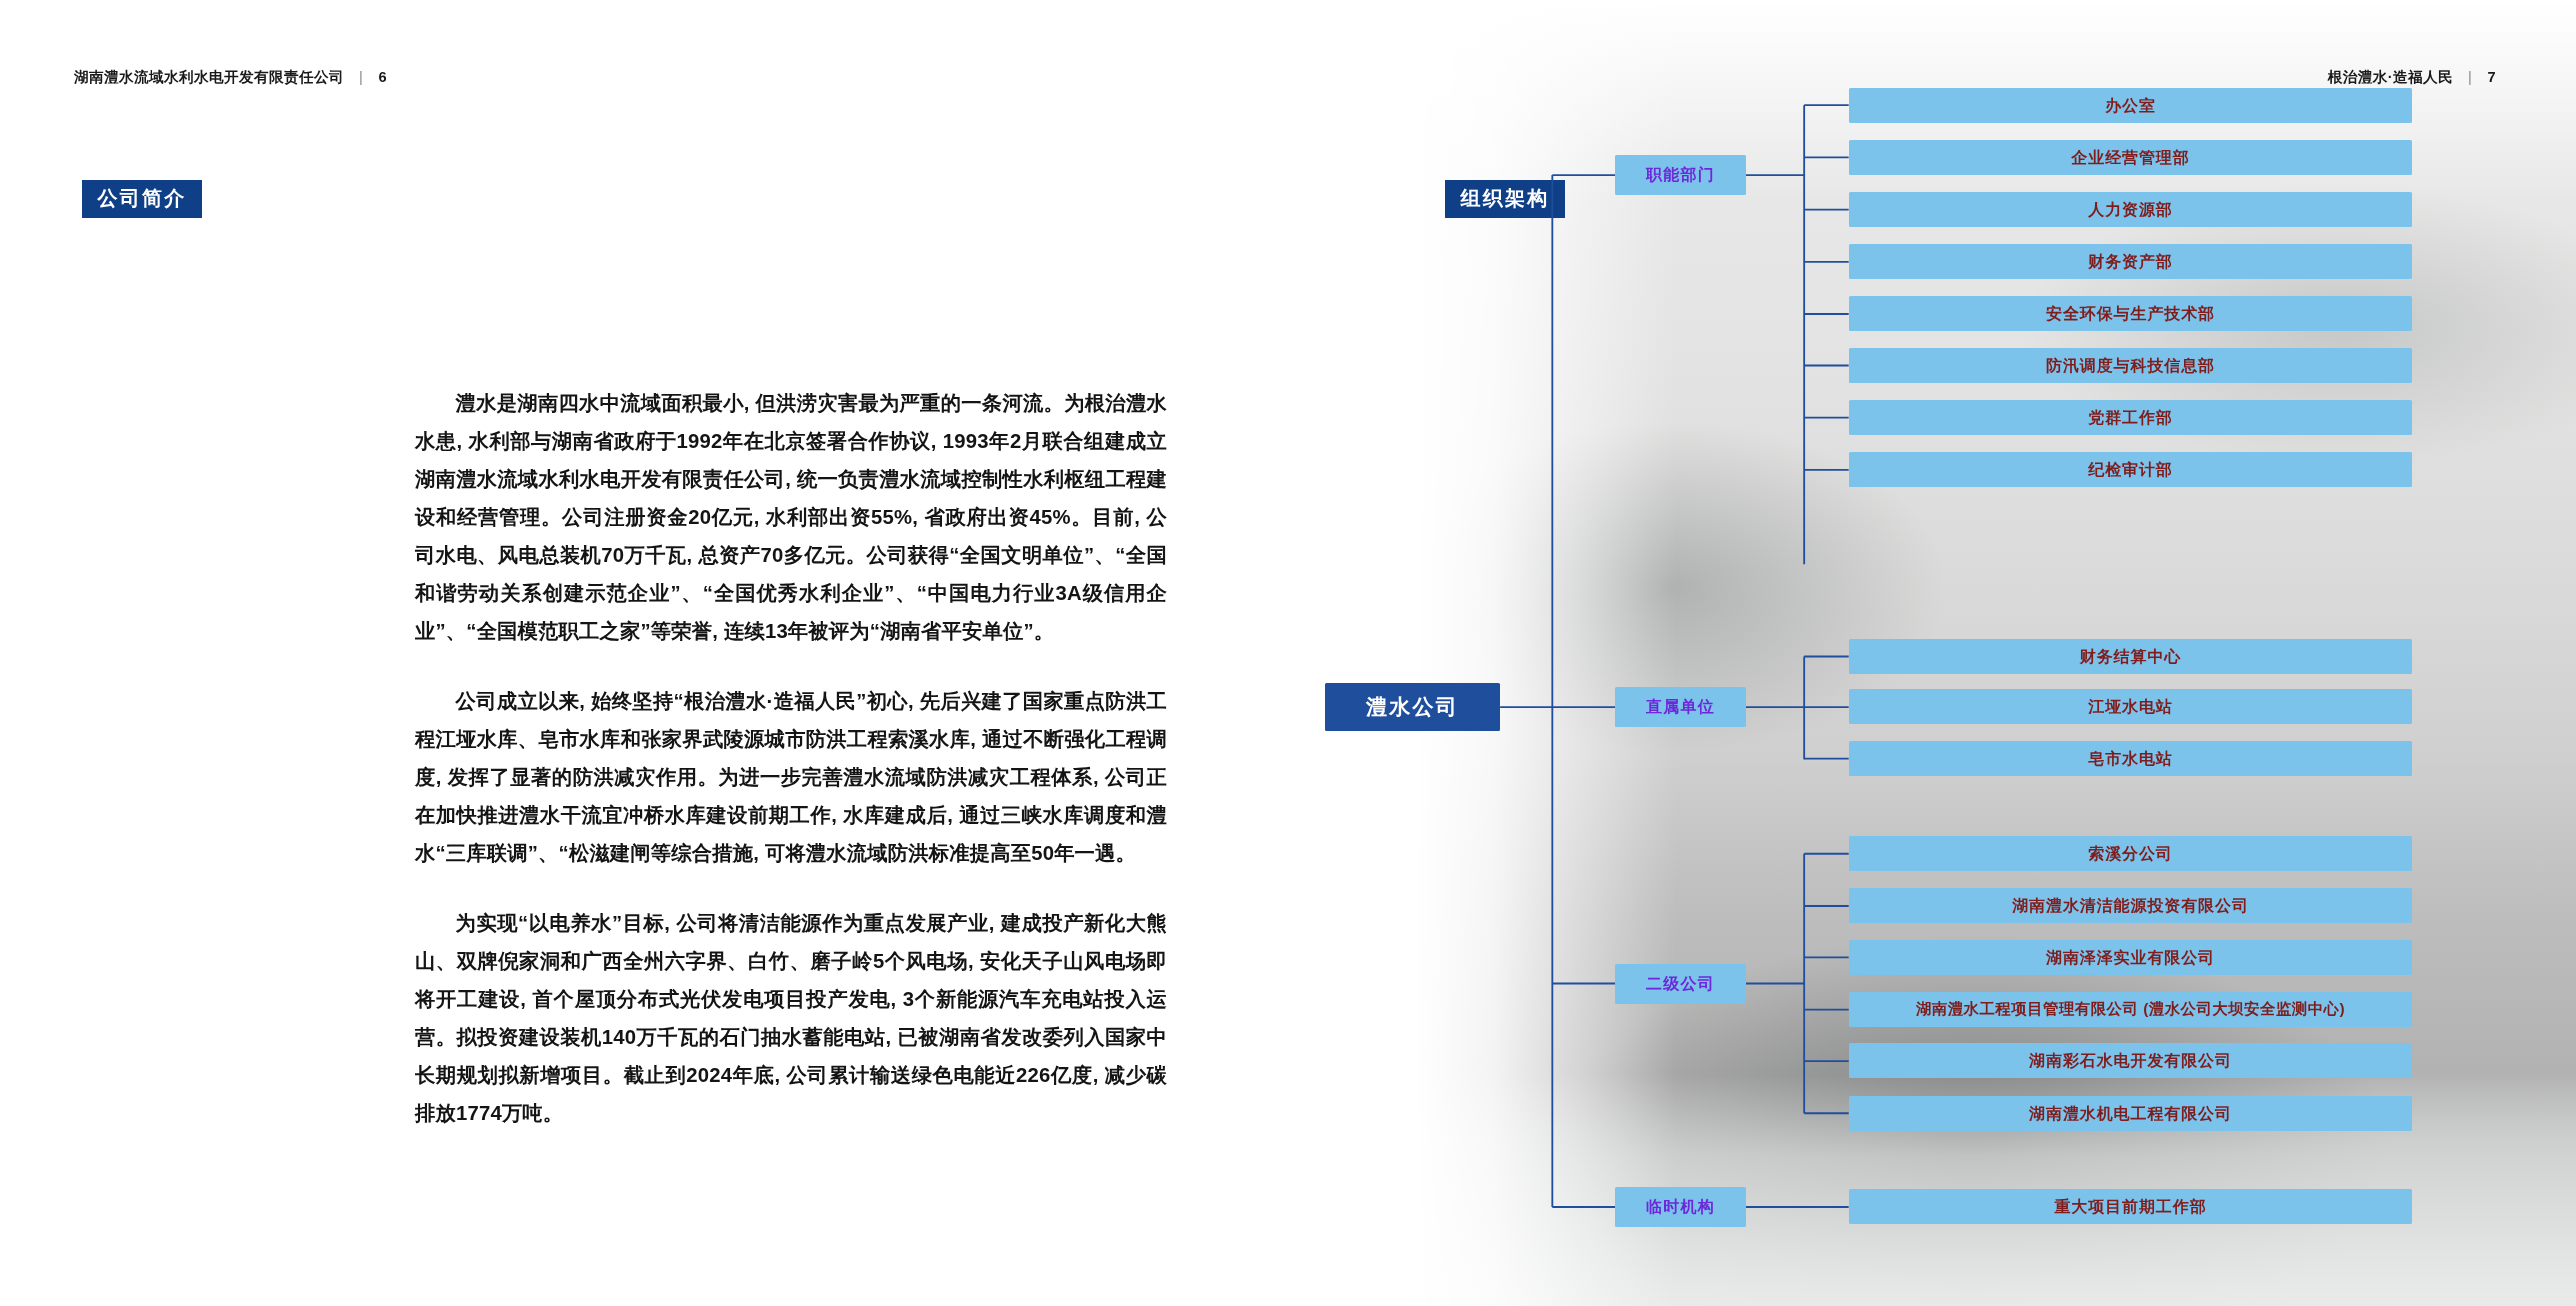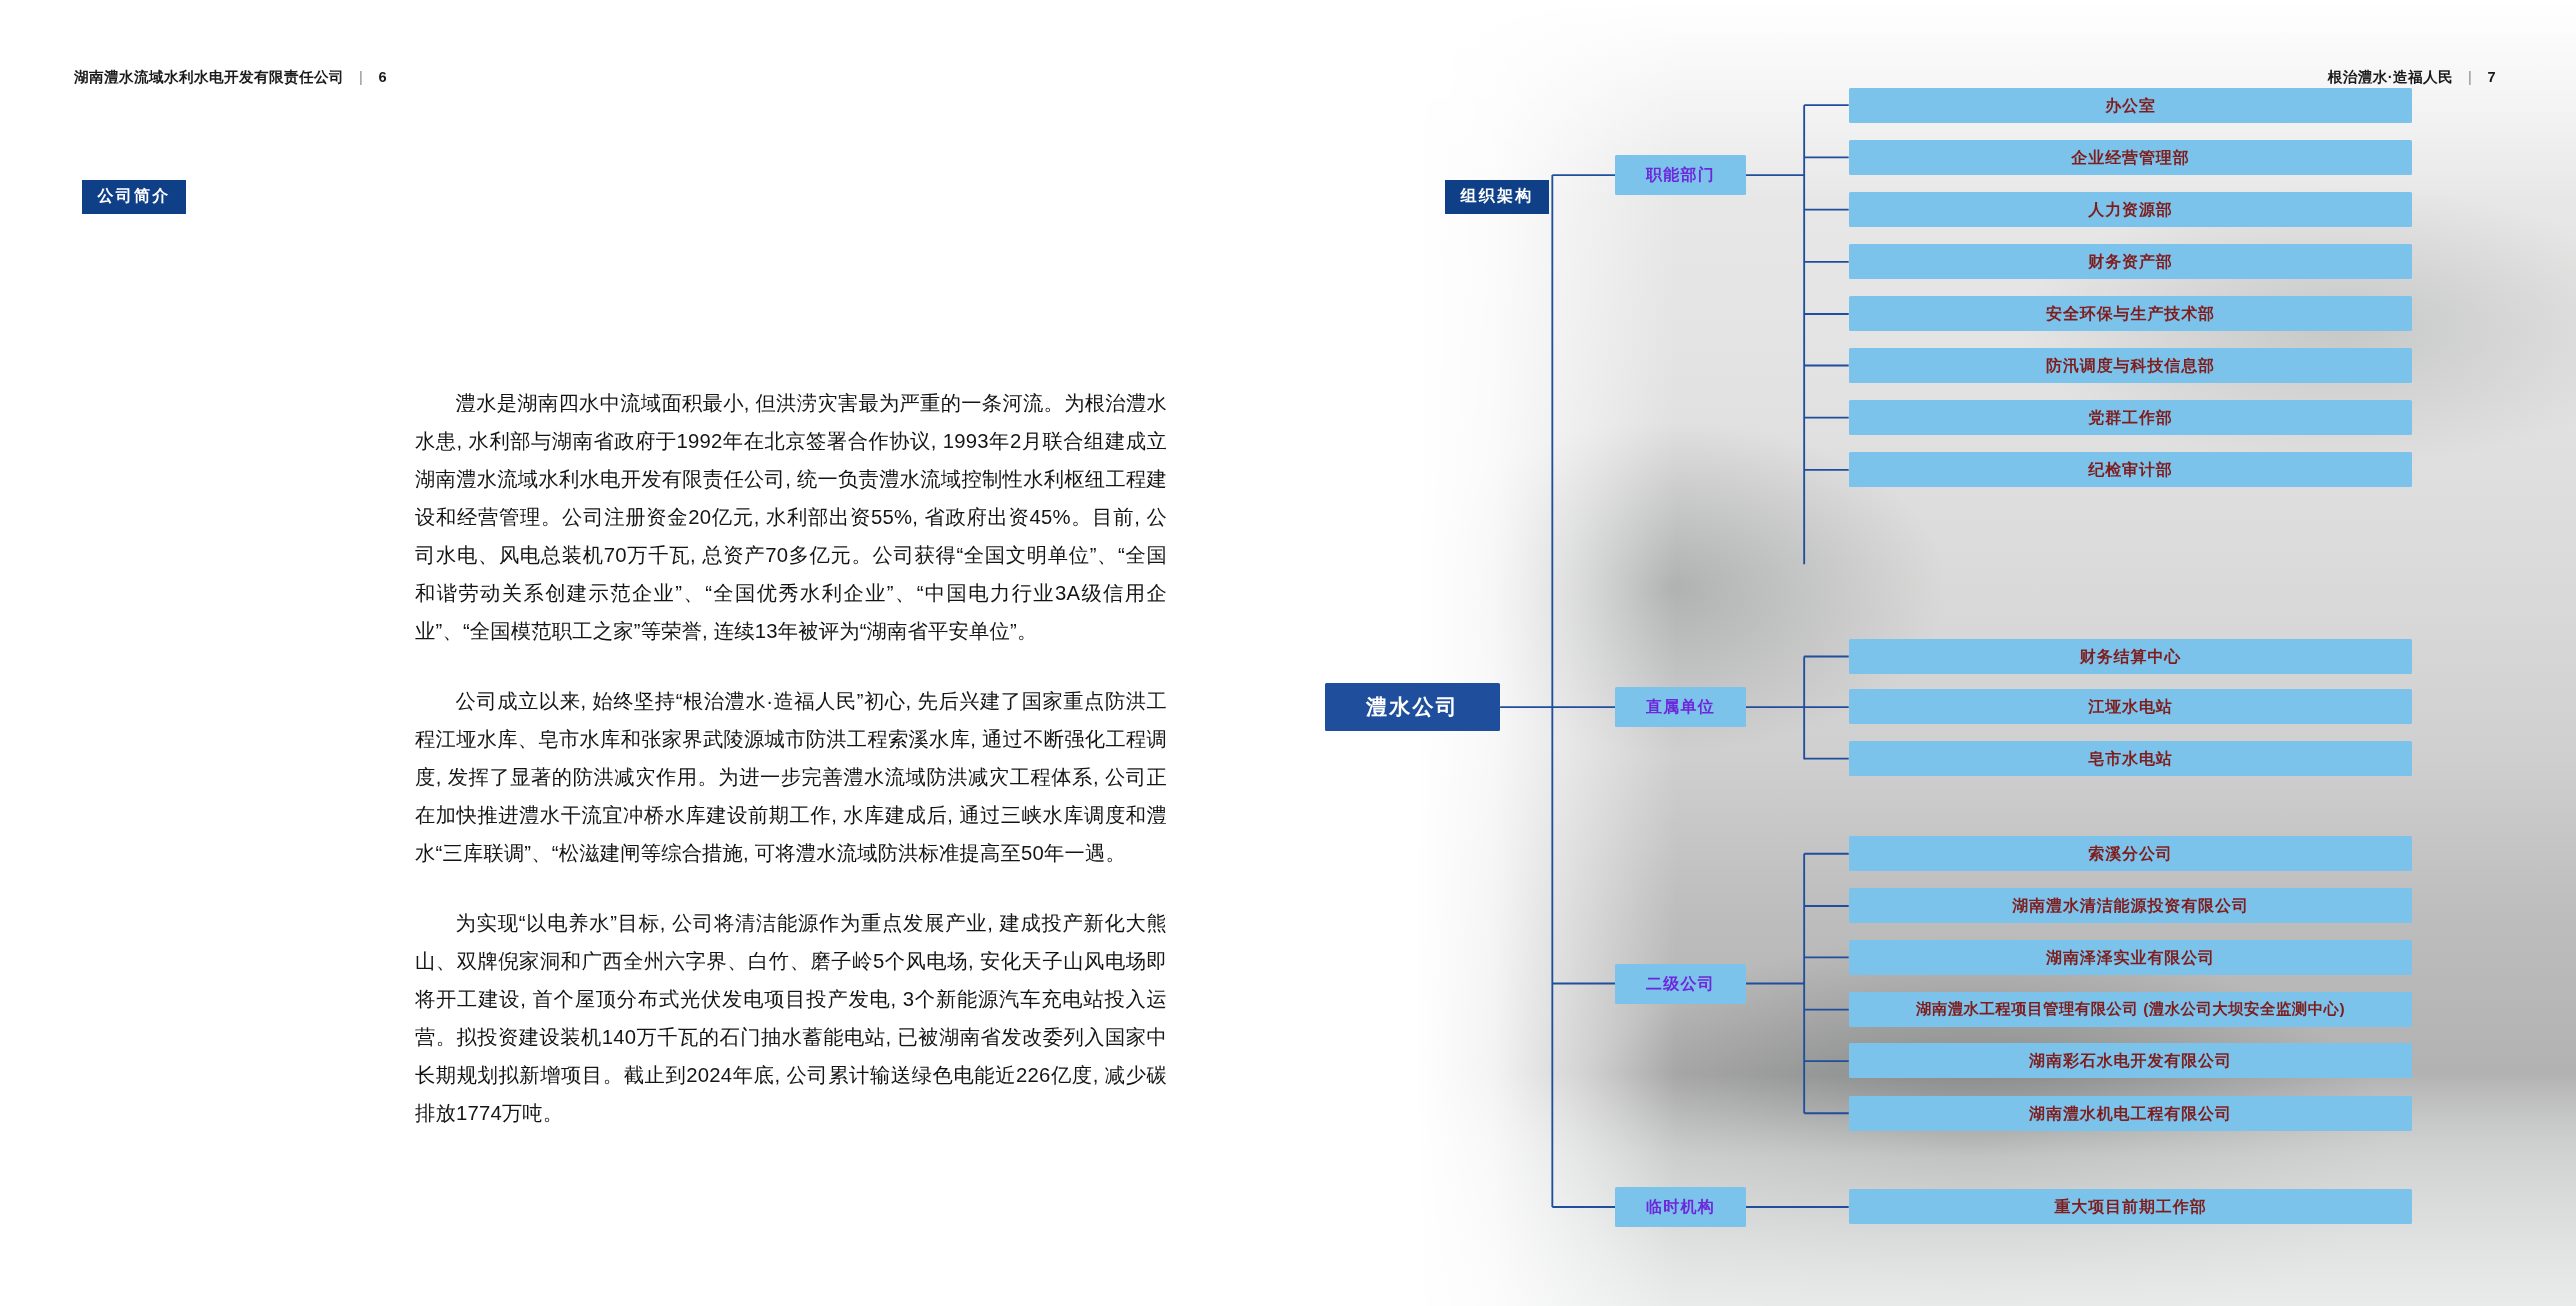--- a/index.html
+++ b/index.html
@@ -31,21 +31,21 @@
   .runhead-left { left: 74px; }
   .runhead-right { right: 80px; margin-left: 46px; }
   .runhead .sep { color: #8a8a8a; margin: 0 10.7px; font-weight: 400; }
   .runhead .pg { font-weight: 700; }
 
   
   .sec-title {
     position: absolute;
     background: #0f3f86;
     color: #ffffff;
-    font-size: 16px;
+    font-size: 20px;
     font-weight: 700;
     letter-spacing: 2.3px;
     padding: 8.4px 15.4px 10px 15.4px;
     line-height: 1;
   }
   .sec-title-left { left: 82px; top: 180px; }
   .sec-title-right { left: 1446px; top: 180px; }
 
   
   .body-col {
@@ -55,21 +55,21 @@
     width: 752px;
   }
   .body-col p {
     margin: 0 0 32px 0;
     font-size: 20.3px;
     line-height: 38px;
     color: #141414;
     text-align: justify;
     text-indent: 2em;
     letter-spacing: 0.2px;
-    font-weight: 400;
+    font-weight: 700;
   }
   .body-col p:last-child { margin-bottom: 0; }
 
   
   .photo-bg {
     position: absolute;
     left: 0; top: 0;
     width: 1288px; height: 1306px;
     overflow: hidden;
   }

